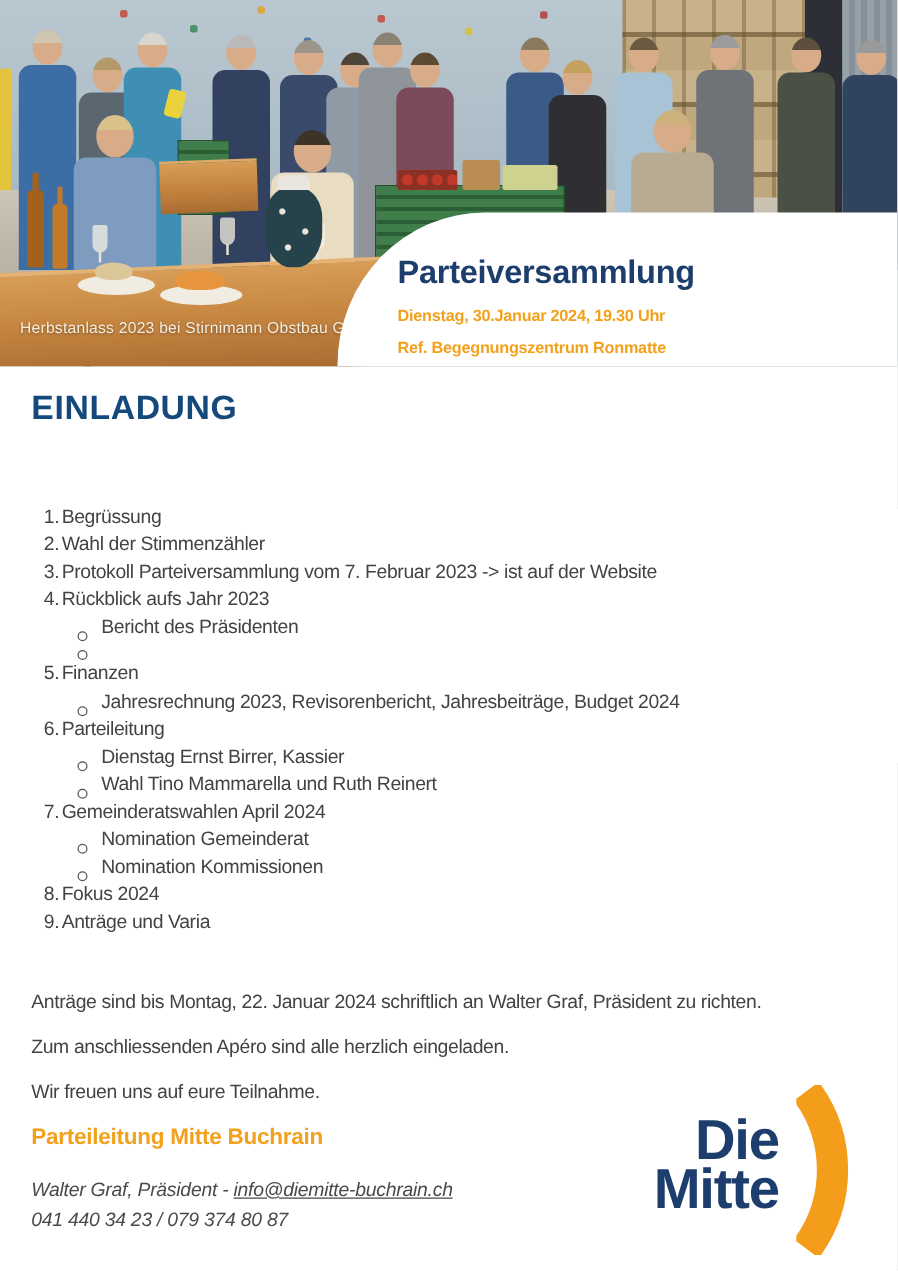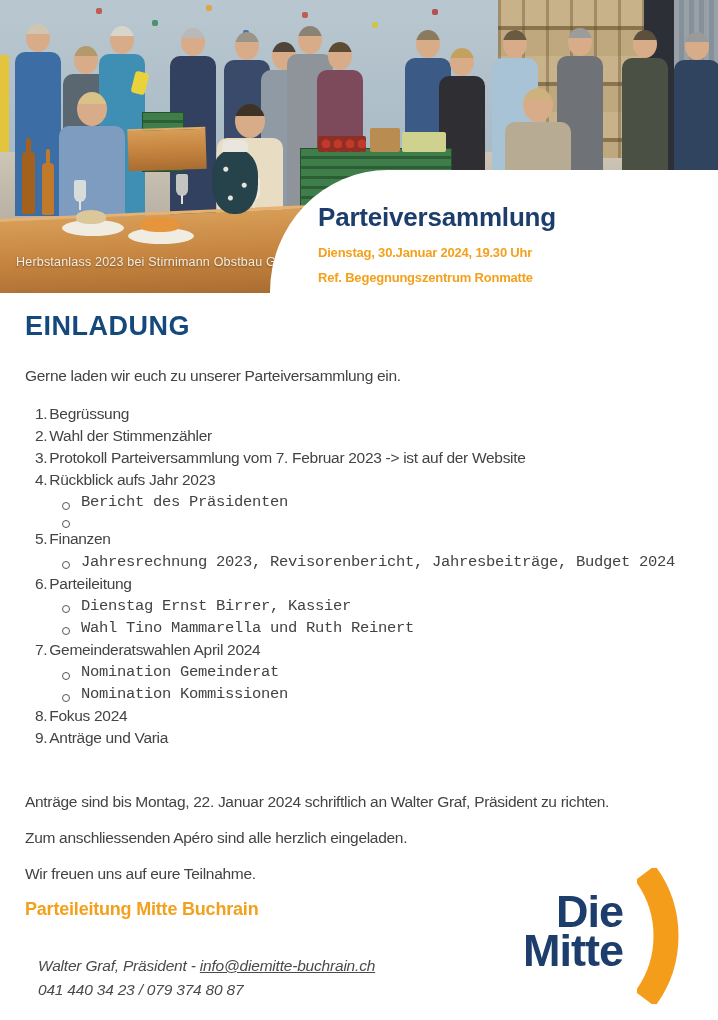--- a/index.html
+++ b/index.html
@@ -66,28 +66,28 @@
   .content{position:absolute;left:0;top:293px;width:718px;height:727px;color:var(--body,#434343);padding-left:11px;}
   .content h1{position:absolute;left:25px;top:18px;margin:0;font-size:27px;font-weight:800;
               letter-spacing:.5px;color:var(--heading_blue,#15497c);}
   .intro{position:absolute;left:25px;top:74px;margin:0;font-size:15.5px;letter-spacing:-.3px;}
   ol.agenda{position:absolute;left:35px;top:110px;margin:0;padding:0;list-style:none;
             font-size:15.5px;letter-spacing:-.3px;}
   ol.agenda>li{line-height:22.1px;white-space:nowrap;}
   ol.agenda .row{display:flex;}
   ol.agenda .num{margin-right:2px;}
   ul.sub{list-style:none;margin:0;padding:0 0 0 27px;}
-  ul.sub li{display:flex;align-items:center;line-height:22.1px;white-space:nowrap;font-family:Liberation Mono, monospace;}
+  ul.sub li{display:flex;align-items:flex-end;line-height:22.1px;white-space:nowrap;}
   ul.sub li .dot{flex:none;width:6px;height:6px;border:1.4px solid #555;border-radius:50%;
                  margin:7px 11px 0 0;}
   .para{position:absolute;left:25px;margin:0;font-size:15.5px;letter-spacing:-.3px;white-space:nowrap;}
   .para.p1{top:500px;} .para.p2{top:536px;} .para.p3{top:572px;}
   .signature{position:absolute;left:25px;top:606px;margin:0;font-size:18px;font-weight:700;
              color:var(--orange,#f3a11c);letter-spacing:-.2px;}
-  .contact{position:absolute;left:25px;top:648px;margin:13px;font-size:15.5px;font-style:italic;
+  .contact{position:absolute;left:25px;top:648px;margin:0;font-size:15.5px;font-style:italic;
            color:#4a4a4a;line-height:23.5px;letter-spacing:-.2px;}
   .contact a{color:#4a4a4a;text-decoration:underline;}
 
   
   .logo{position:absolute;top:868px;right:37px;display:flex;gap:14px;}
   .logo-text{margin-top:24px;text-align:right;font-weight:800;font-size:45px;line-height:39px;
              letter-spacing:-1px;color:var(--navy,#1d3e6c);}
 </style>
 </head>
 <body>
@@ -208,21 +208,20 @@
 
     <div class="card">
       <div class="card-title">Parteiversammlung</div>
       <div class="card-line first">Dienstag, 30.Januar 2024, 19.30 Uhr</div>
       <div class="card-line">Ref. Begegnungszentrum Ronmatte</div>
     </div>
   </div>
 
   <div class="content">
     <h1>EINLADUNG</h1>
-    <p class="intro">Gerne laden wir euch zu unserer Parteiversammlung ein.</p>
     <ol class="agenda">
         <li>
           <div class="row">
             <span class="num">1.</span>
             <span>Begrüssung</span>
           </div>
         </li>
         <li>
           <div class="row">
             <span class="num">2.</span>

